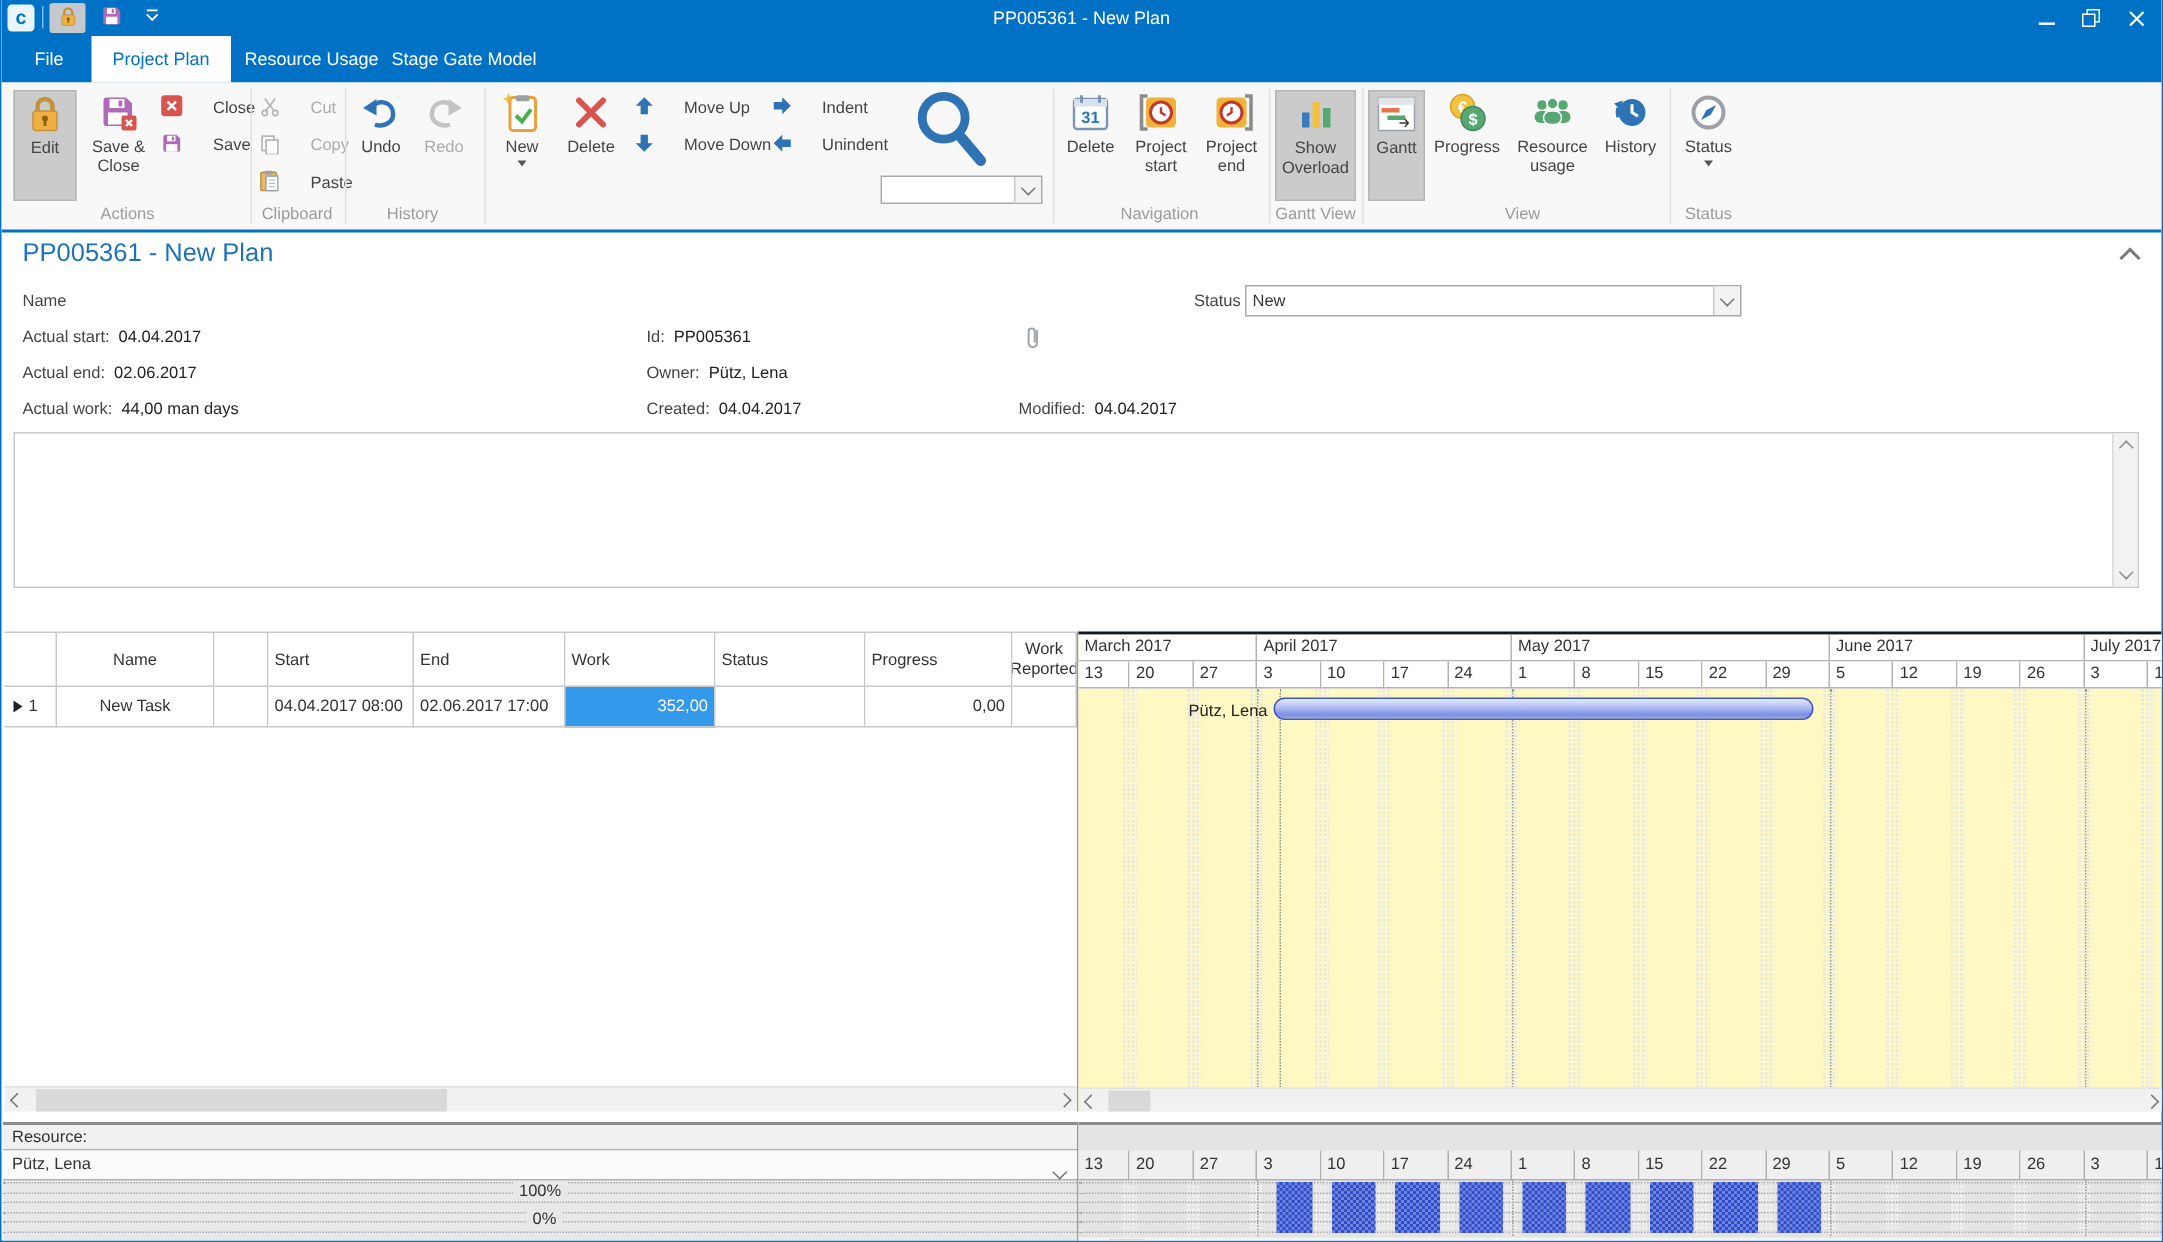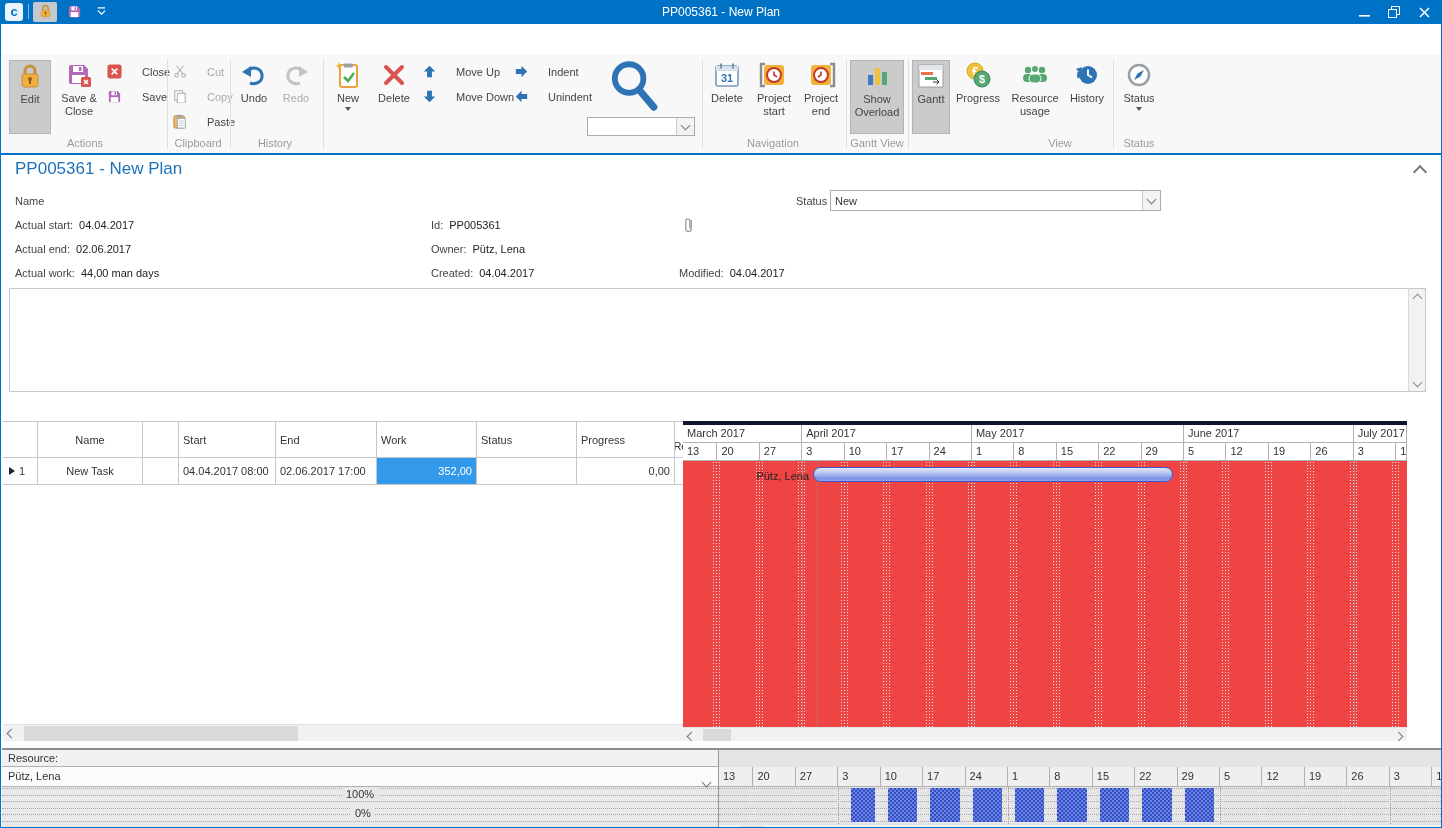--- a/index.html
+++ b/index.html
@@ -53,21 +53,21 @@
   .td{top:36px;height:27px;padding:0 4px;}
   .cc{justify-content:center;text-align:center;padding:0;}
   .rr{justify-content:flex-end;}
   .workcell{background:#3399EA;color:#fff;}
   .rowmark{width:0;height:0;border-top:4px solid transparent;border-bottom:4px solid transparent;border-left:6px solid #222;}
   
   .hscroll{position:absolute;height:17px;background:#F1F1F1;border-top:1px solid #E2E2E2;box-sizing:border-box;}
   .harrow{position:absolute;top:0;width:17px;height:17px;display:flex;align-items:center;justify-content:center;}
   .hthumb{position:absolute;top:1px;height:15px;background:#D9D9D9;}
   
-  .gpanel{position:absolute;left:682px;top:421px;width:724px;height:320px;background:#ef4444;border-top:4px solid #0f172a;box-sizing:border-box;overflow:hidden;}
+  .gpanel{position:absolute;left:718px;top:421px;width:724px;height:320px;background:#fef9c3;border-top:2px solid #0f172a;box-sizing:border-box;overflow:hidden;}
   .gmrow{position:absolute;left:0;top:0;width:100%;height:18px;}
   .gwrow{position:absolute;left:0;top:18px;width:100%;height:18px;}
   .gmcell,.gwcell{position:absolute;top:0;height:18px;border-right:1px solid #B2B2B2;border-bottom:1px solid #B2B2B2;
                   background:#fff;box-sizing:border-box;padding-left:4px;line-height:17px;overflow:hidden;white-space:nowrap;}
   .gbody{position:absolute;left:0;top:36px;width:100%;height:266px;overflow:hidden;}
   .stripe{position:absolute;top:0;bottom:0;width:10px;background-image:radial-gradient(#E7E7E7 1px,transparent 1px);background-size:3px 3px;}
   .msep{position:absolute;top:0;bottom:0;width:0;border-left:1px dotted #9A9A9A;}
   .gbar{position:absolute;height:15px;border:1px solid #3D56C8;border-radius:8px;box-sizing:border-box;
         background:linear-gradient(#E4EAFC 0%,#AEBCF2 45%,#7C90E4 80%,#93A3EA 100%);}
   .gbarlabel{position:absolute;text-align:right;color:#222;}
@@ -127,20 +127,26 @@
           <rect x="0.5" y="3.5" width="8" height="8" fill="#0072C6" stroke="#fff"></rect>
         </svg>
       </div>
     <div class="wc" style="right:2px;">
         <svg width="11" height="11" viewBox="0 0 11 11">
           <path d="M1 1 L10 10 M10 1 L1 10" stroke="#fff" stroke-width="1.5"></path>
         </svg>
       </div>
   </div>
 
+  <div class="tabrow">
+    <div class="rtab" style="left:8px;">File</div>
+    <div class="rtab active" style="left:60px;">Project Plan</div>
+    <div class="rtab" style="left:148px;">Resource Usage</div>
+    <div class="rtab" style="left:246px;">Stage Gate Model</div>
+  </div>
 
   <div class="ribbon">
 
     <div class="bbtn sel" style="left:8px;width:42px;">
       <div class="bicon">
           <svg width="24" height="26" viewBox="0 0 24 26">
             <path d="M7 12 V8 a5 5 0 0 1 10 0 V12" fill="none" stroke="#C6913B" stroke-width="3"></path>
             <rect x="4" y="11" width="16" height="13" rx="2" fill="#EFAF41" stroke="#C6913B"></rect>
             <circle cx="12" cy="16" r="2" fill="#8A6514"></circle>
             <rect x="11" y="16" width="2" height="5" fill="#8A6514"></rect>
@@ -374,21 +380,21 @@
       <div class="bicon">
           <svg width="24" height="24" viewBox="0 0 24 24">
             <circle cx="13" cy="12" r="9" fill="#2E74B5"></circle>
             <path d="M13 6.5 V12 L17 14.5" fill="none" stroke="#fff" stroke-width="2"></path>
             <path d="M4 15 a9.5 9.5 0 0 1 0 -6" fill="none" stroke="#2E74B5" stroke-width="3"></path>
             <polygon points="1,6 7,4 5,10" fill="#2E74B5"></polygon>
           </svg>
         </div>
       <span>History</span>
     </div>
-    <div class="glabel" style="left:959px;width:200px;">View</div>
+    <div class="glabel" style="left:914px;width:200px;">View</div>
     <div class="gsep" style="left:1112px;"></div>
 
     <div class="bbtn" style="left:1116px;width:44px;">
       <div class="bicon">
           <svg width="26" height="26" viewBox="0 0 26 26">
             <circle cx="13" cy="13" r="10" fill="#fff" stroke="#9AA0A6" stroke-width="2.6"></circle>
             <polygon points="8,18 11.5,11.5 18,8 14.5,14.5" fill="#2E74B5"></polygon>
           </svg>
         </div>
       <span>Status</span>

